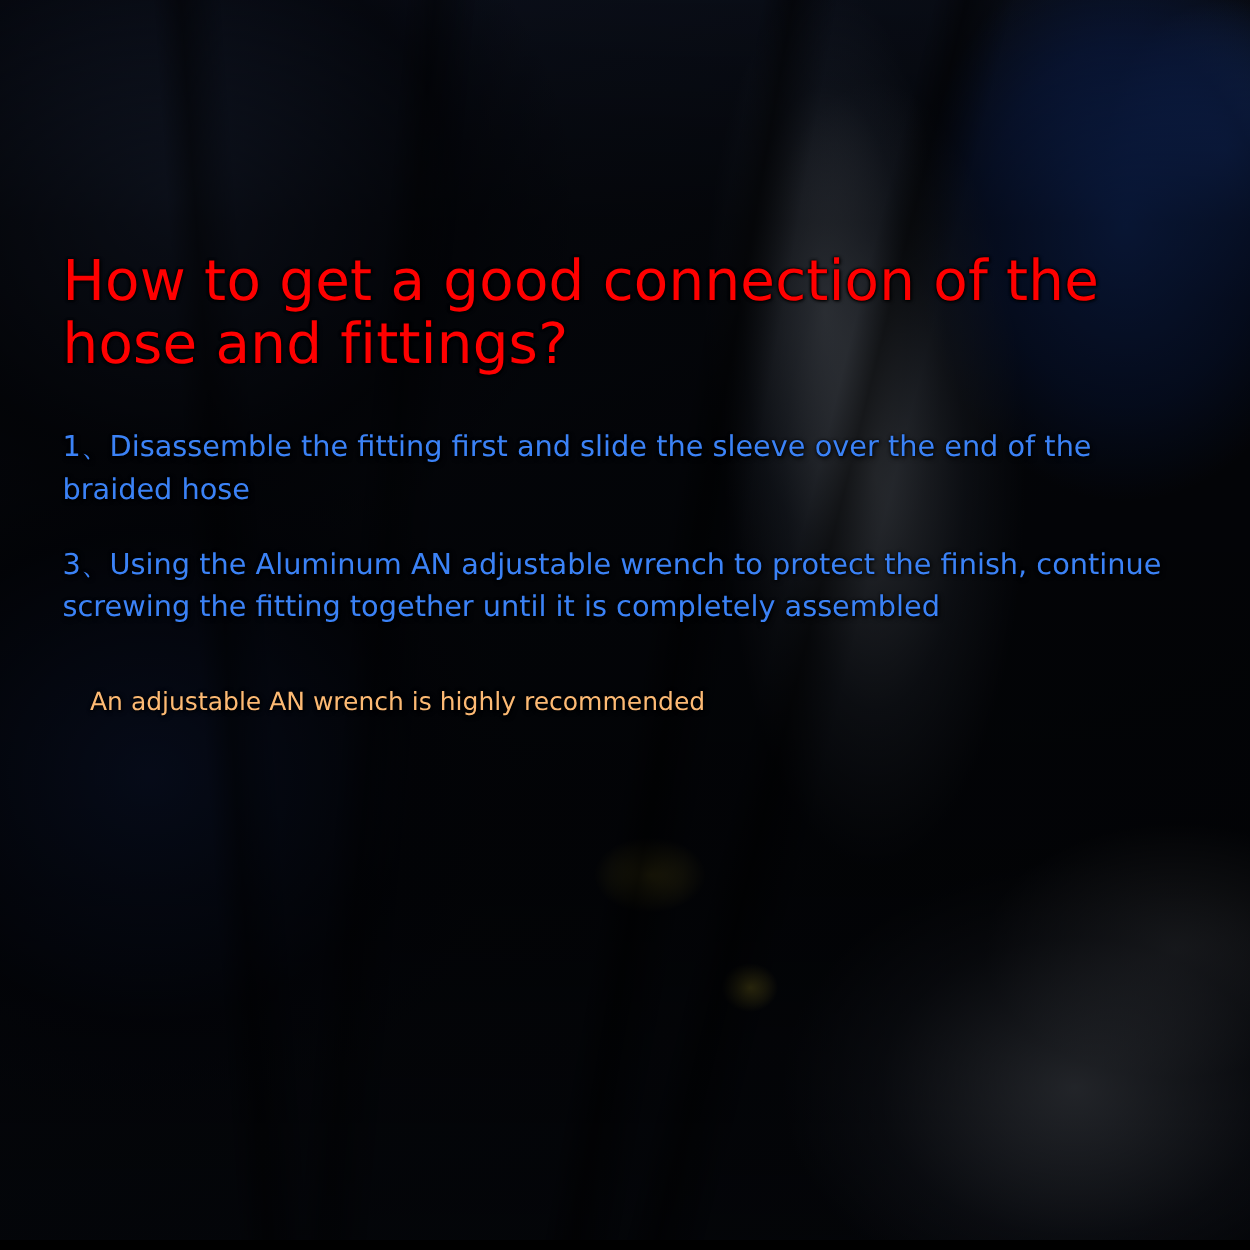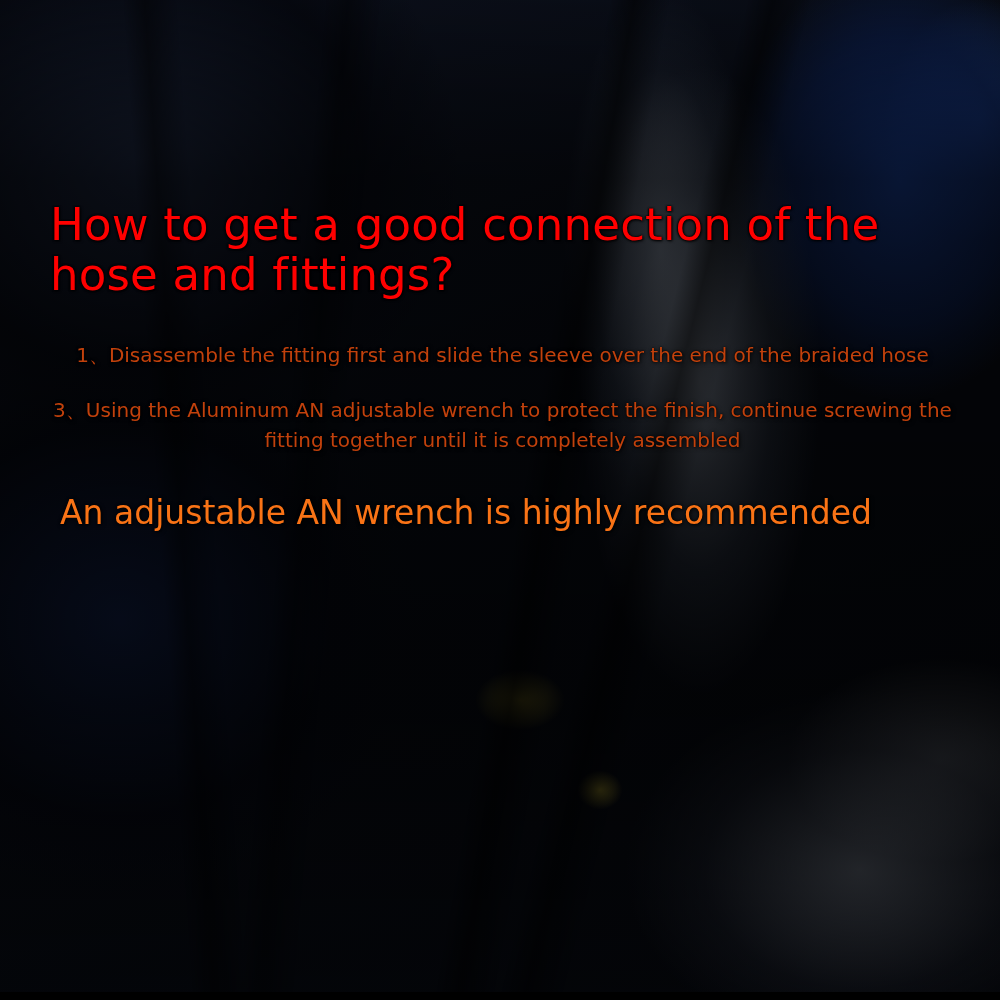--- a/index.html
+++ b/index.html
@@ -80,40 +80,39 @@
     letter-spacing: 0.2px;
     margin: 0 0 40px 0;
     text-shadow:
       0 0 2px rgba(0,0,0,0.9),
       1px 1px 3px rgba(0,0,0,0.95),
       -1px 0 2px rgba(0,0,0,0.8);
     max-width: 850px;
   }
 
   .step {
-    color: #c2410c;
-    font-size: 20px;
+    color: #3b82f6;
+    font-size: 23px;
     line-height: 1.48;
     margin: 0 0 26px 0;
     text-shadow:
       0 0 2px rgba(0,0,0,0.95),
       1px 1px 4px rgba(0,0,0,0.95);
     max-width: 905px;
-    text-align: center;
   }
 
   .step-3 {
-    margin-bottom: 34px;
+    margin-bottom: 44px;
   }
 
   .footnote {
-    color: #f97316;
-    font-size: 33px;
+    color: #fdba74;
+    font-size: 20px;
     line-height: 1.4;
-    margin: 4px;
+    margin: 16px;
     padding-left: 6px;
     text-shadow:
       0 0 2px rgba(0,0,0,0.95),
       1px 1px 4px rgba(0,0,0,0.95);
   }
 </style>
 </head>
 <body>
 
 <div id="page">

